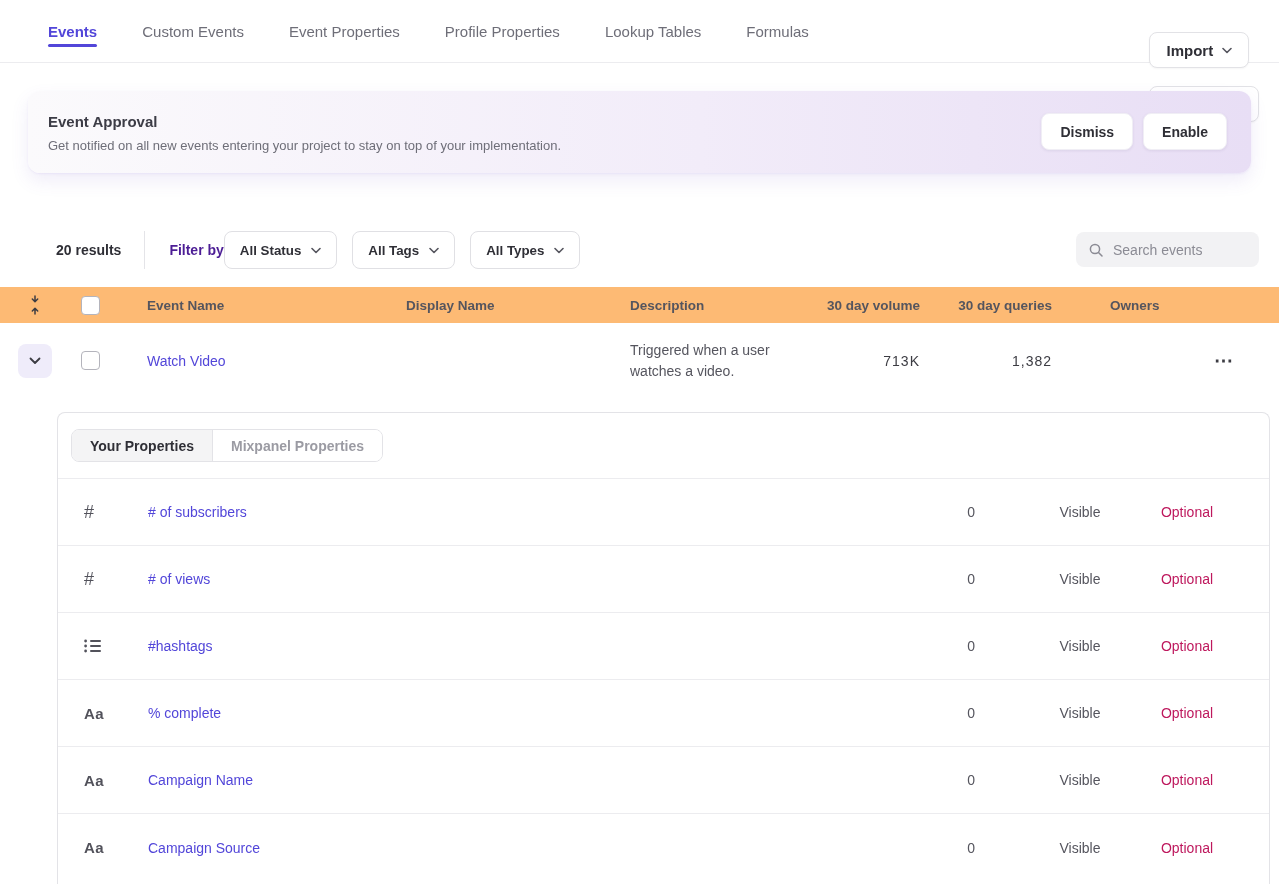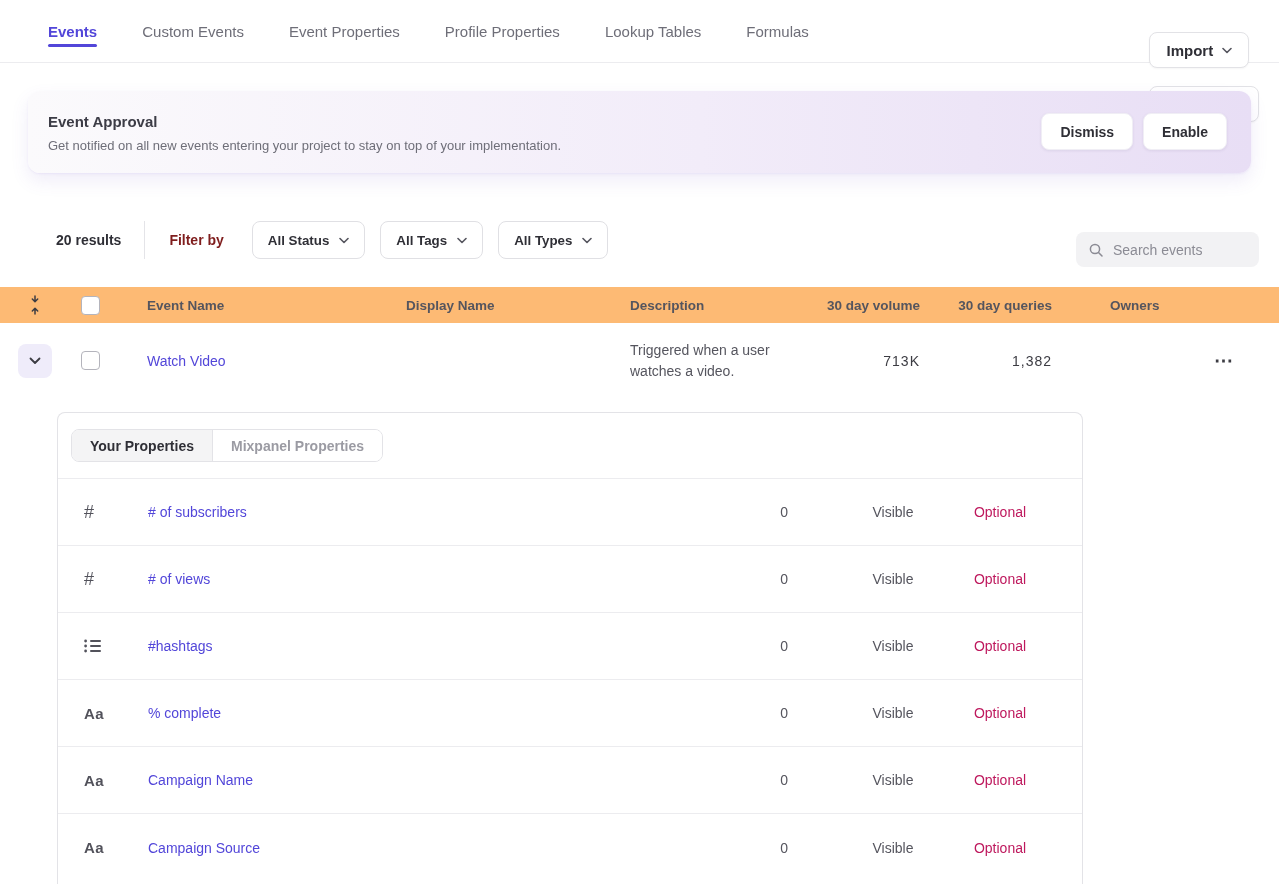--- a/index.html
+++ b/index.html
@@ -32,24 +32,24 @@
     background:linear-gradient(90deg,#fbfafc 0%, #f2ecf9 55%, #e8def5 100%);
     box-shadow:0 8px 18px rgba(110,80,200,0.10), 0 1px 2px rgba(110,80,200,0.08); }
   .banner-title { position:absolute; left:20px; top:22px; font-size:15px; font-weight:700; color:#3c3c46; }
   .banner-sub { position:absolute; left:20px; top:47px; font-size:13px; color:#6e6e78; }
   .banner-actions { position:absolute; right:24px; top:22px; display:flex; gap:10px; }
   .banner-btn { height:37px; padding:0 18px; background:#fff; border:1px solid #f0eef5; border-radius:8px;
     font-size:14px; font-weight:600; color:#2f2f36; cursor:pointer;
     box-shadow:0 1px 3px rgba(40,30,80,0.08); }
 
   
-  .filter-row { position:absolute; top:220px; left:56px; height:40px; display:flex; align-items:center;justify-content:space-between; }
+  .filter-row { position:absolute; top:230px; left:56px; height:40px; display:flex; align-items:center;justify-content:space-between; }
   .results { font-weight:600; color:#2f2f36; }
   .vdiv { width:1px; height:38px; background:#e4e4e8; margin:0 24px 0 23px; }
-  .filter-by { font-weight:600; color:#7f1d1d; margin-right:28px; }
+  .filter-by { font-weight:600; color:#4c1d95; }
   .dd { display:inline-flex; align-items:center; gap:10px; height:38px; padding:0 15px;
     border:1px solid #e0e0e4; border-radius:8px; background:#fff; font-weight:600; color:#2f2f36;
     margin-right:15px; cursor:pointer; }
   .search { position:absolute; top:232px; right:20px; width:183px; height:35px; background:#f2f2f4;
     border-radius:8px; display:flex; align-items:center; padding:0 12px; gap:9px; }
   .search input { border:none; background:transparent; outline:none; width:130px; font-size:14px;
     font-family:"Liberation Sans", sans-serif; color:#2f2f36; }
   .search input::placeholder { color:#8b8b94; }
 
   
@@ -65,21 +65,21 @@
 
   .event-row { position:absolute; top:323px; left:0; right:0; height:75px; display:flex; align-items:center; }
   .expander { margin-left:18px; width:34px; height:34px; border-radius:8px; background:#efecfa;
     display:flex; align-items:center; justify-content:center; cursor:pointer; border:none; }
   .event-link { color:#5246d9; font-weight:500; cursor:pointer; }
   .desc { color:#55555e; line-height:21px; width:172px; }
   .num { color:#3c3c43; letter-spacing:1px; }
   .row-more { margin-left:38px; }
 
   
-  .panel { position:absolute; top:412px; left:57px; width:1026px; height:472px; background:#fff;
+  .panel { position:absolute; top:412px; left:57px; width:1213px; height:472px; background:#fff;
     border:1px solid #e3e3e7; border-bottom:none; border-radius:8px 8px 0 0; }
   .panel-tabs-row { height:66px; border-bottom:1px solid #ececef; display:flex; align-items:center; }
   .seg { display:inline-flex; margin-left:13px; border:1px solid #e3e3e7; border-radius:8px;
     overflow:hidden; height:33px; }
   .seg-item { display:flex; align-items:center; padding:0 18px; font-size:14px; font-weight:600;
     color:#9b9ba3; background:#fff; cursor:pointer; }
   .seg-item.active { background:#f4f4f5; color:#2f2f36; border-right:1px solid #e3e3e7; }
   .prop-row { height:67px; display:flex; align-items:center; border-bottom:1px solid #ececef; }
   .prop-row:last-child { border-bottom:none; }
   .p-icon { flex:0 0 90px; padding-left:26px; color:#52525b; }

